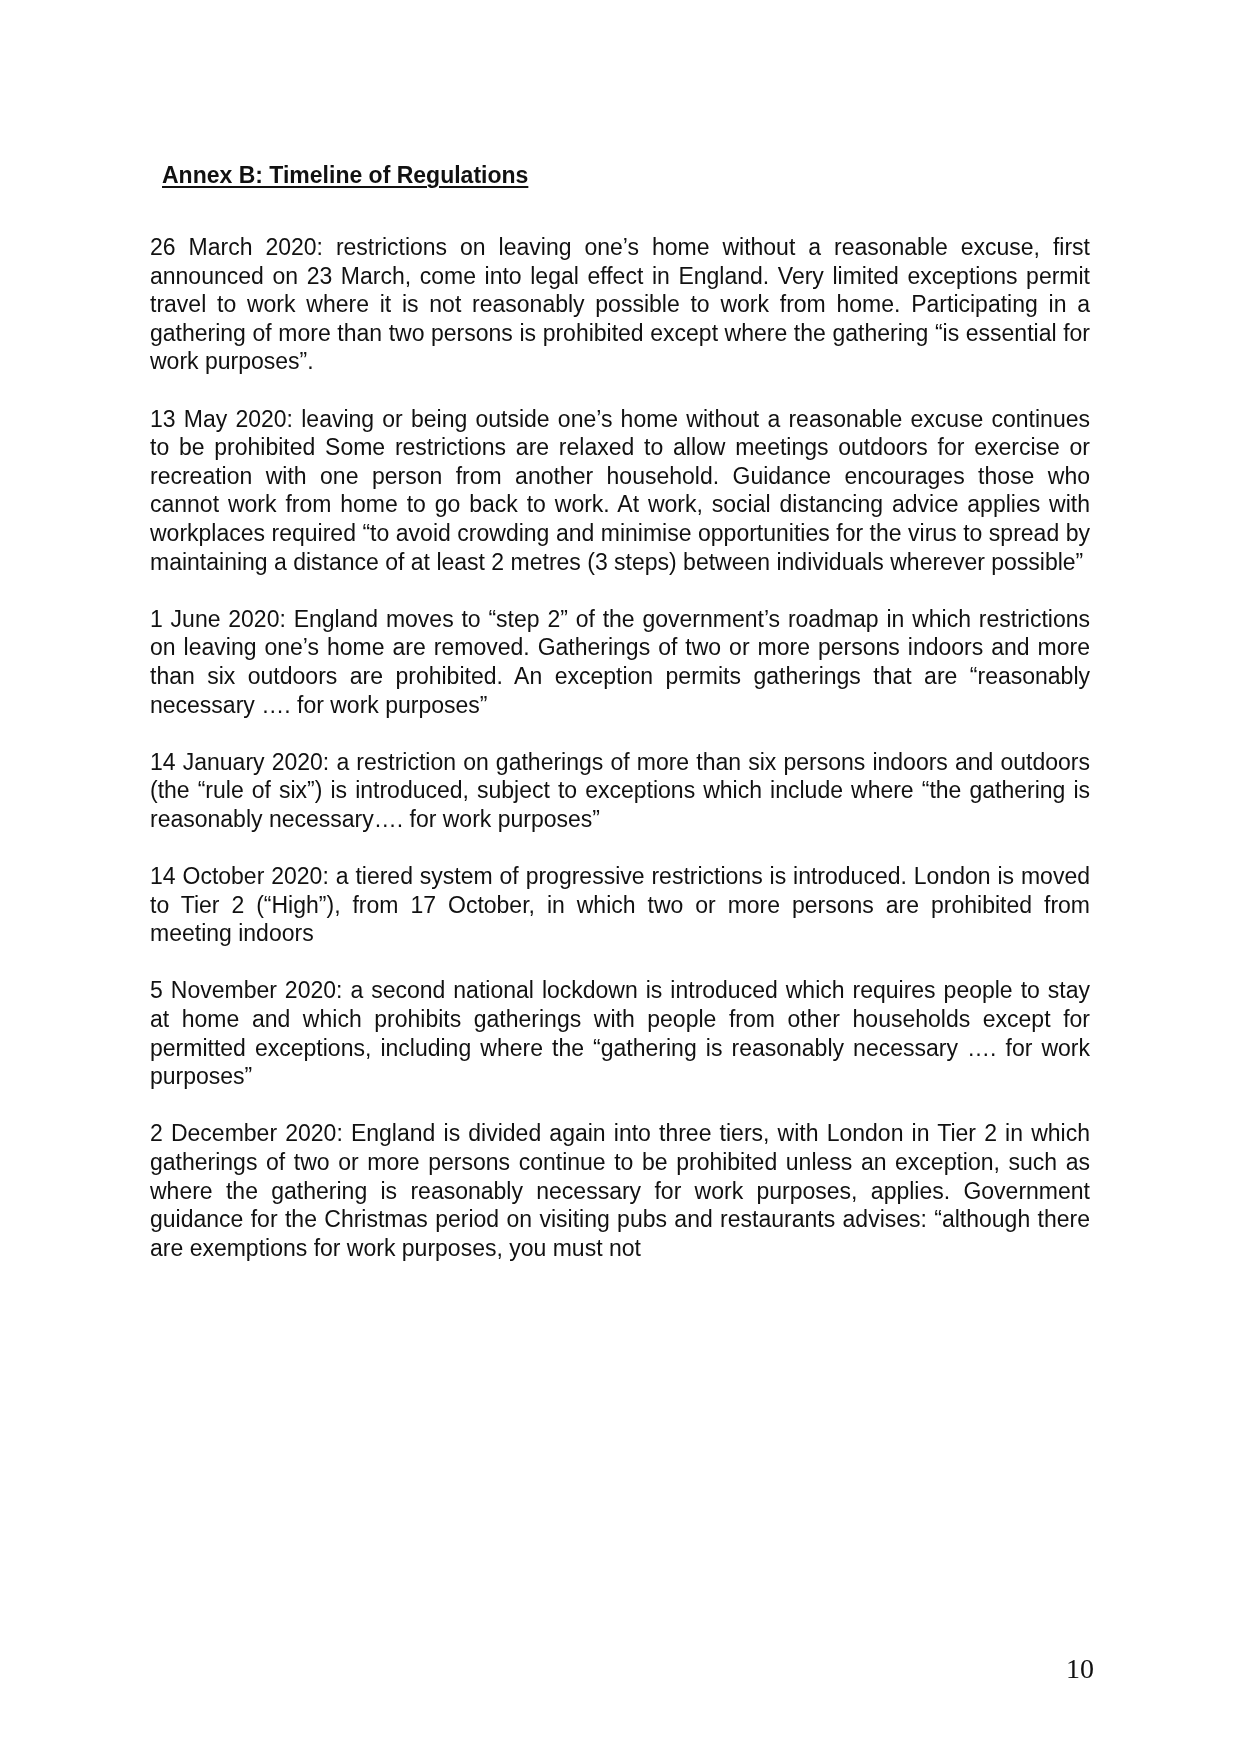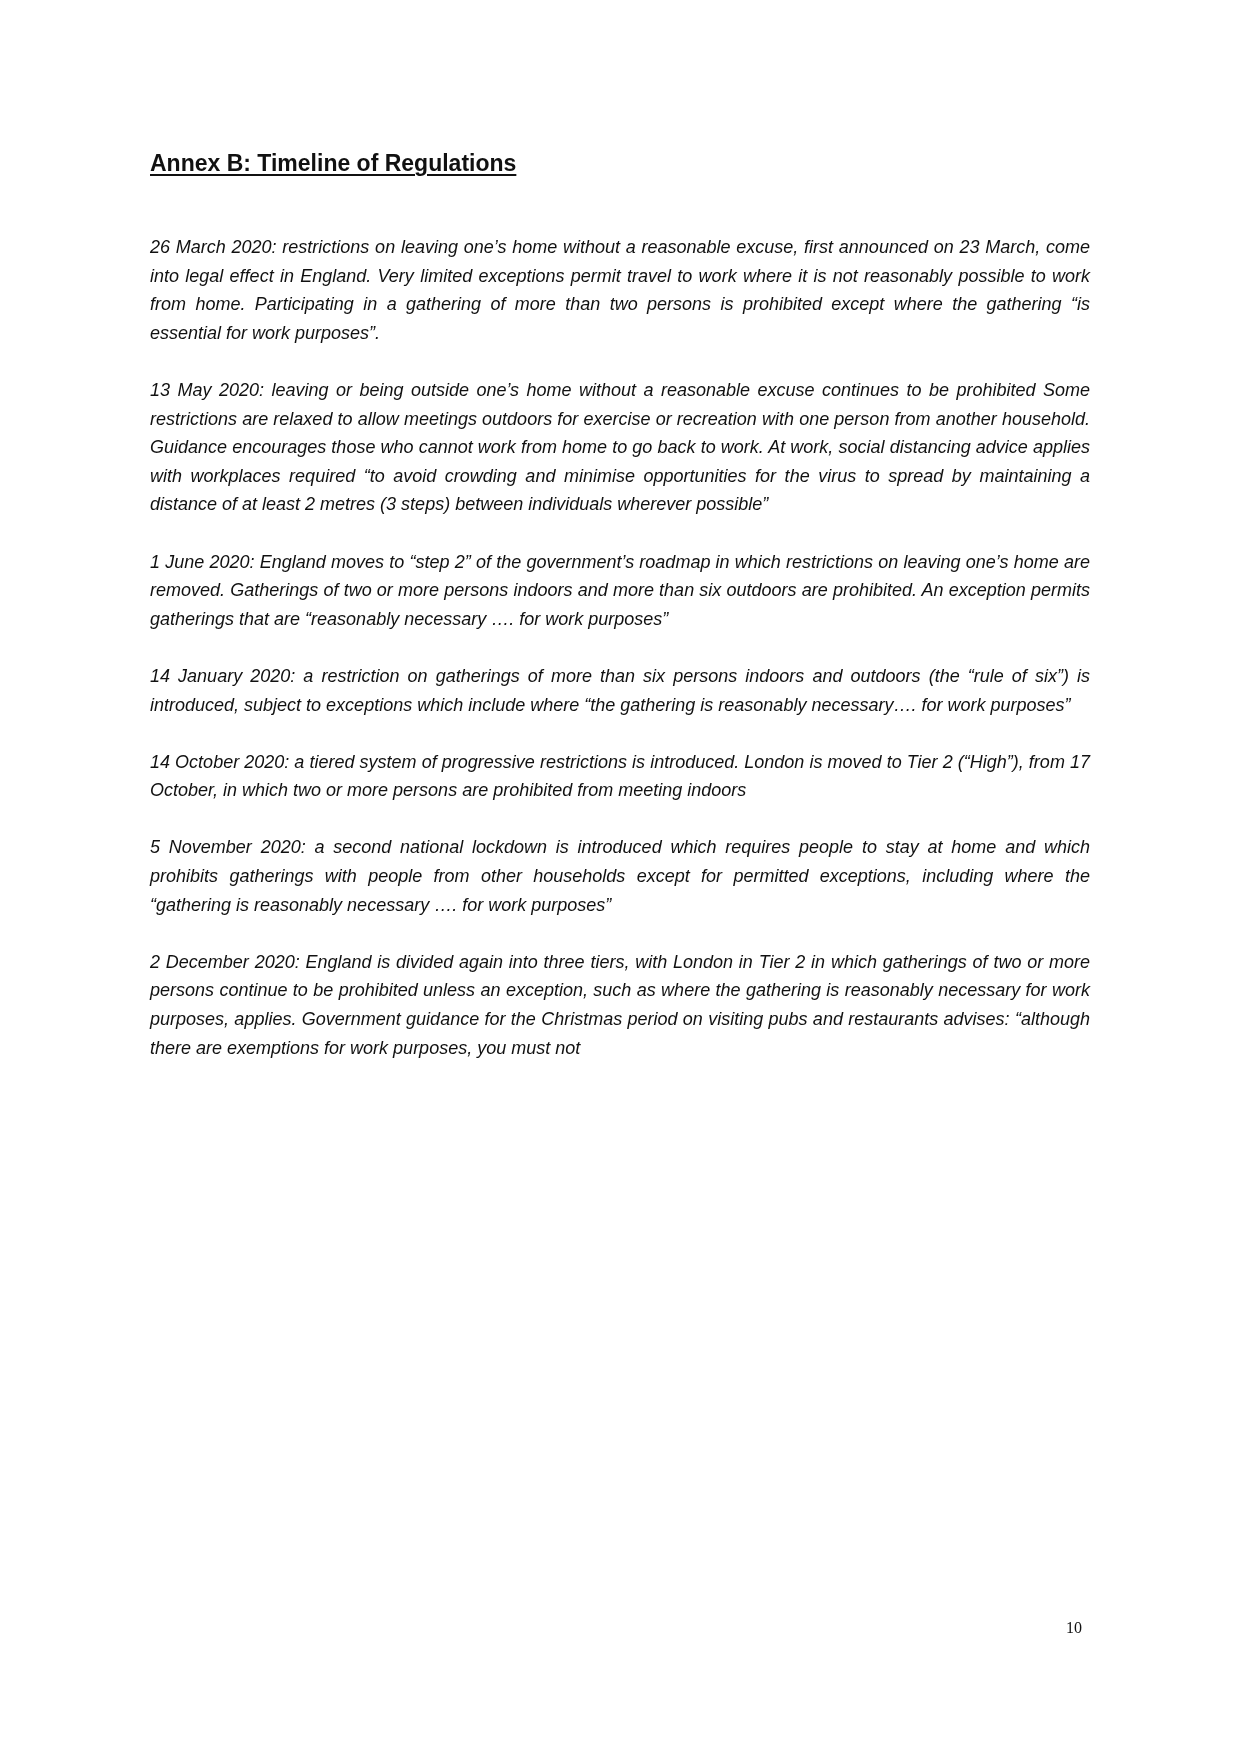--- a/index.html
+++ b/index.html
@@ -17,21 +17,21 @@
     .page {
       position: absolute;
       left: 150px;
       top: 0;
       width: 940px;
     }
     .annex-title {
       position: absolute;
       left: 0;
       top: 149px;
-      margin: 0;
+      margin: 12px;
       font-family: "Liberation Sans", sans-serif;
       font-weight: bold;
       font-size: 23px;
       line-height: 28px;
       text-decoration: underline;
       text-decoration-thickness: 2px;
       text-underline-offset: 3px;
       white-space: nowrap;
     }
     .timeline {
@@ -39,36 +39,35 @@
       left: 0;
       top: 233px;
       width: 940px;
       margin: 0;
       padding: 0;
       list-style: none;
     }
     .timeline-entry {
       margin: 0 0 28.6px 0;
       font-family: "Liberation Sans", sans-serif;
-      font-size: 18px;
+      font-size: 23px;
       line-height: 28.6px;
       text-align: justify;
       text-justify: inter-word;
       hyphens: none;
-      font-style: italic;
     }
     .timeline-entry .entry-date {
       font-weight: normal;
     }
     .page-number {
       position: absolute;
       left: 1066px;
-      top: 1614px;
+      top: 1655px;
       font-family: "Liberation Serif", serif;
-      font-size: 16px;
+      font-size: 28px;
       line-height: 28px;
       color: #111111;
     }
   </style>
 </head>
 <body>
 
 <div class="page">
   <h1 class="annex-title">Annex B: Timeline of Regulations</h1>
 

